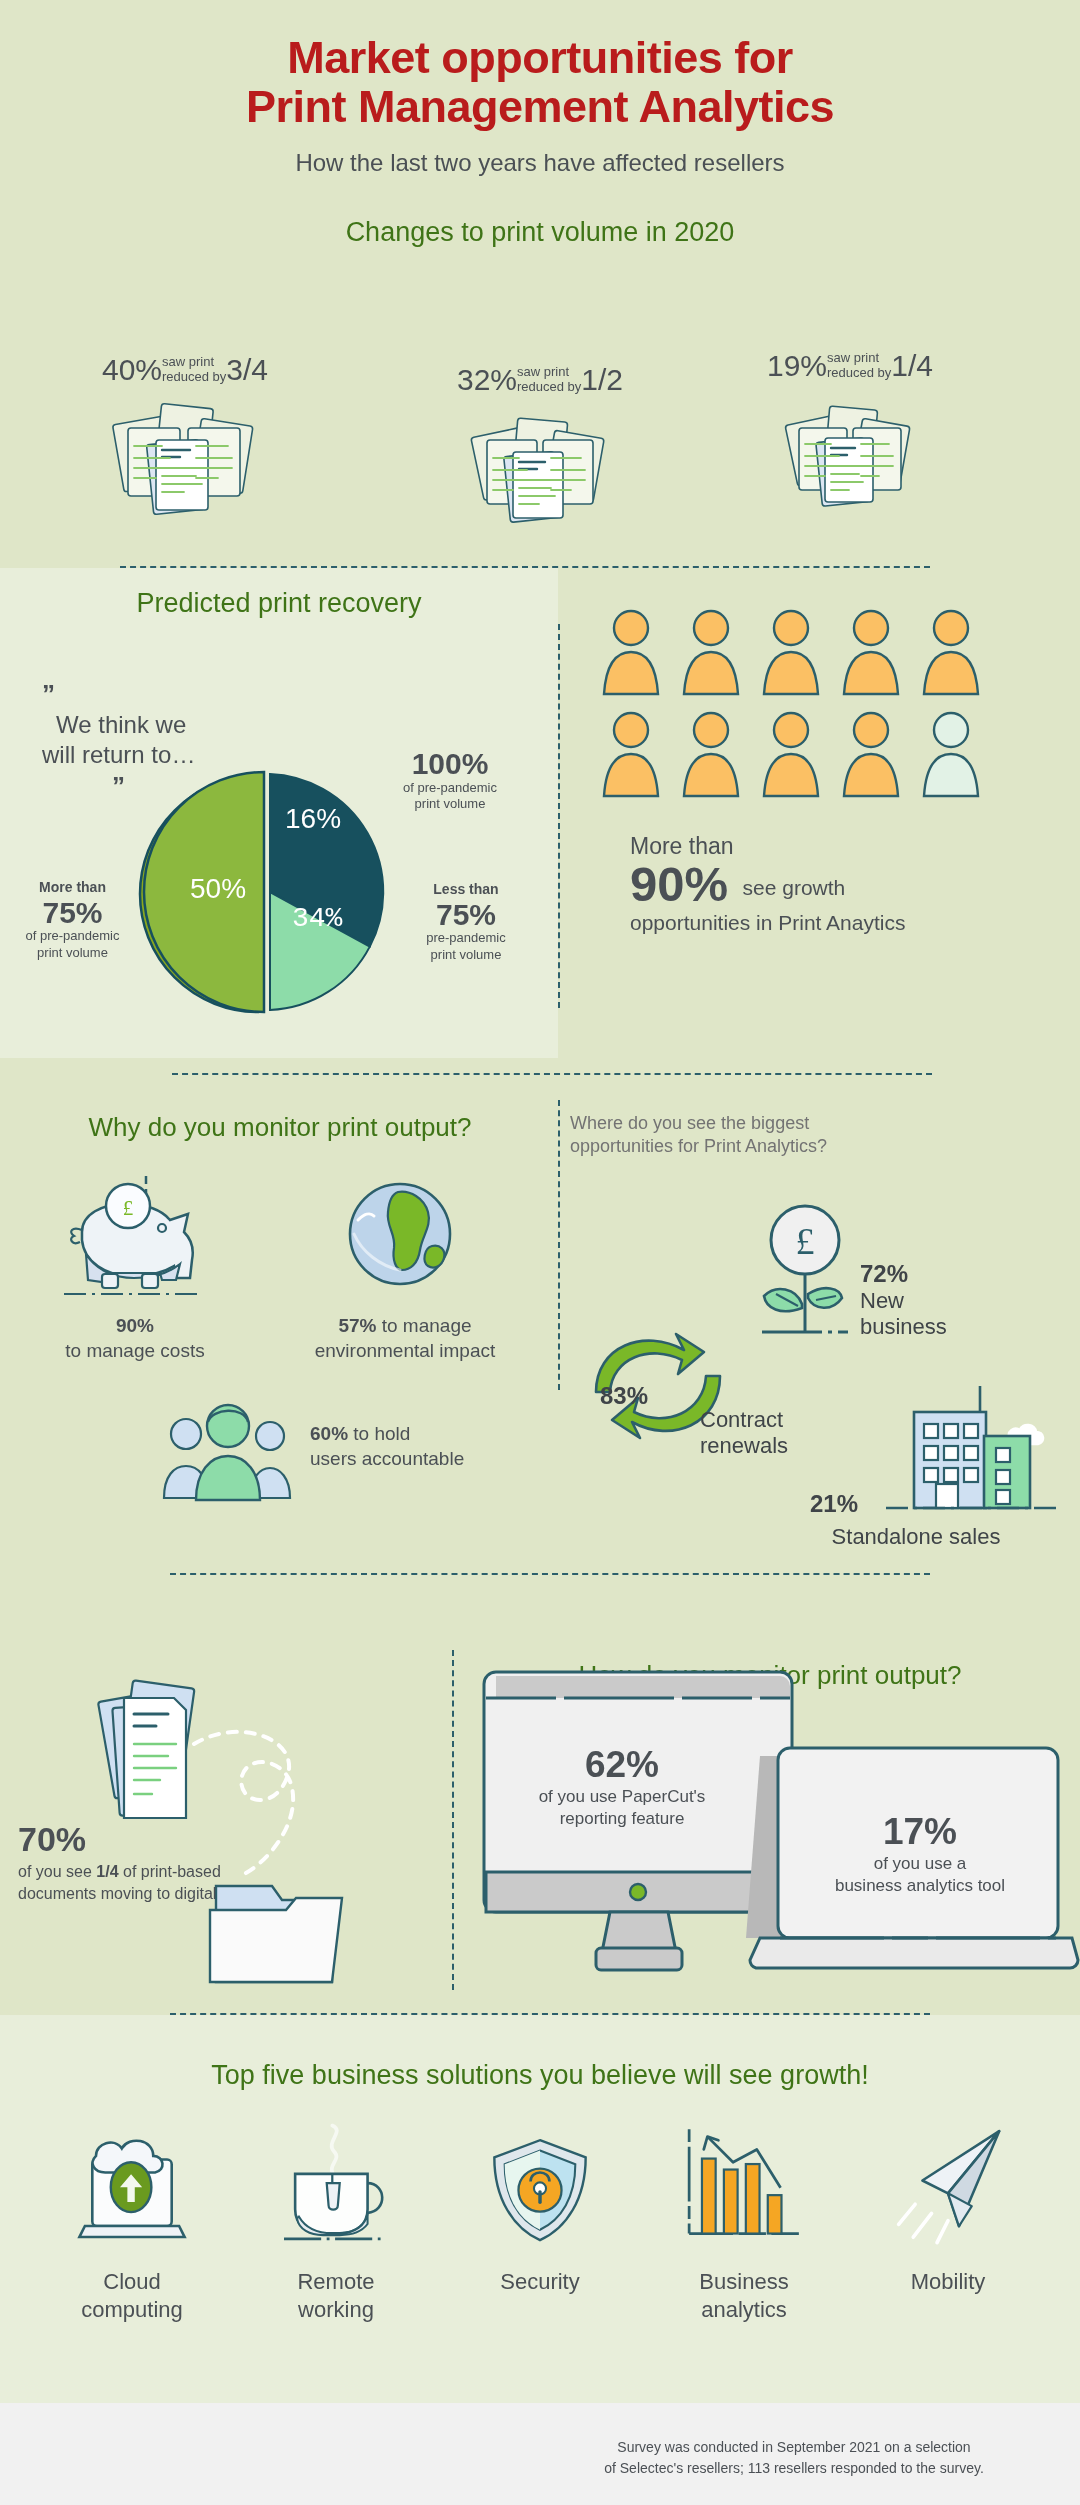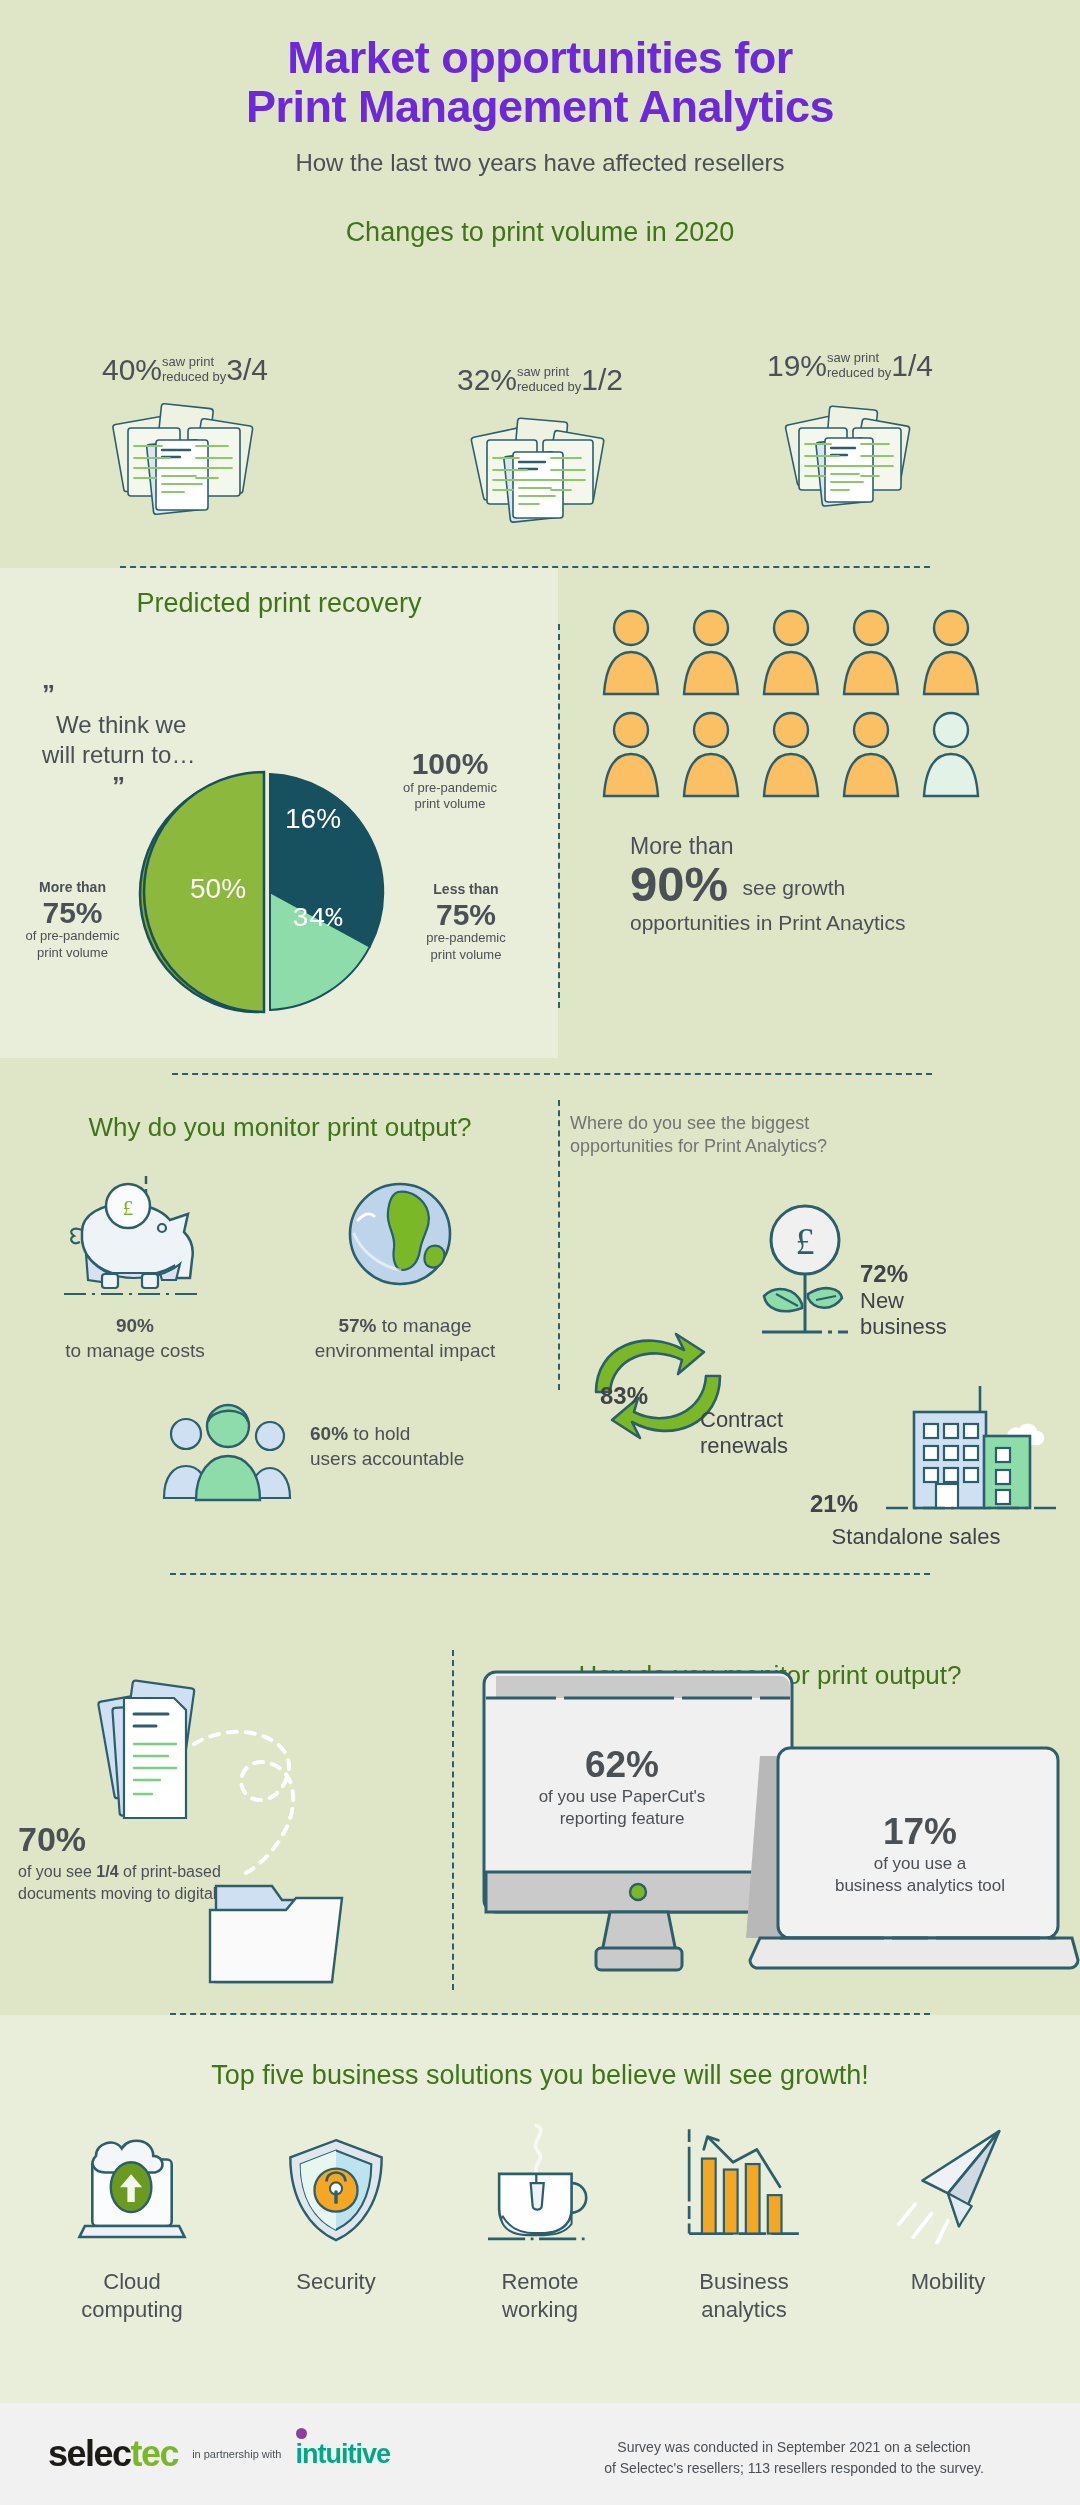--- a/index.html
+++ b/index.html
@@ -16,21 +16,21 @@
   
   .abs{position:absolute;}
   .ctr{text-align:center;}
 
   .dash-h{position:absolute;height:0;border-top:2px dashed #2c5f6b;}
   .dash-v{position:absolute;width:0;border-left:2px dashed #2c5f6b;}
 
   
   #header{padding-top:34px;}
   #title{
-    font-size:45px;line-height:1.08;font-weight:700;color:#6d28d9;
+    font-size:45px;line-height:1.08;font-weight:700;color:#b91c1c;
     text-align:center;letter-spacing:-0.5px;
   }
   #subtitle{
     margin-top:18px;text-align:center;font-size:24px;color:#4b5055;font-weight:400;
   }
 
   
   #sec1-title{
     text-align:center;font-size:27px;color:#3f7417;margin-top:40px;
   }
@@ -570,50 +570,50 @@
           </svg>
         </div>
         <div class="sollabel">
           <div>Cloud</div>
           <div>computing</div>
         </div>
       </div>
 
       <div class="solcell">
         <div class="solicon">
+          <svg viewBox="0 0 140 140" width="130" height="130">
+            <path d="M66 6 C80 12 58 24 68 34 C76 42 62 48 66 56" fill="none" stroke="#f6f9f2" stroke-width="4" stroke-linecap="round"></path>
+            <path d="M26 58 H104 V96 C104 112 92 122 74 122 H56 C38 122 26 112 26 96 Z" fill="#fdfefd" stroke="#2c5f6b" stroke-width="2.8"></path>
+            <path d="M104 68 C124 68 126 98 104 100" fill="none" stroke="#2c5f6b" stroke-width="2.8"></path>
+            <path d="M30 104 C38 118 52 122 66 122 H74 C90 122 102 114 104 100 L104 112 C98 120 88 124 74 124 H56 C42 124 30 118 28 106 Z" fill="#e9edf1" stroke="#2c5f6b" stroke-width="2.2"></path>
+            <path d="M66 58 V68 M60 68 H74 L72 92 C72 98 62 98 62 92 Z" fill="#eef2f6" stroke="#2c5f6b" stroke-width="2.4"></path>
+            <line x1="14" y1="128" x2="118" y2="128" stroke="#2c5f6b" stroke-width="2.8" stroke-dasharray="40 6 3 6"></line>
+          </svg>
+        </div>
+        <div class="sollabel">
+          <div>Remote</div>
+          <div>working</div>
+        </div>
+      </div>
+
+      <div class="solcell">
+        <div class="solicon">
           <svg viewBox="0 0 130 130" width="112" height="118">
             <path d="M65 6 L118 26 C118 74 96 108 65 122 C34 108 12 74 12 26 Z" fill="#dfe7ec" stroke="#2c5f6b" stroke-width="2.8"></path>
             <path d="M65 18 L106 34 C106 72 90 98 65 110 C40 98 24 72 24 34 Z" fill="#bde2f0" stroke="#2c5f6b" stroke-width="2.4"></path>
             <path d="M65 18 L65 110 C40 98 24 72 24 34 Z" fill="#e7f6ef"></path>
             <circle cx="65" cy="64" r="25" fill="#f5a623" stroke="#2c5f6b" stroke-width="2.6"></circle>
             <path d="M54 54 C54 40 76 40 76 54" fill="none" stroke="#2c5f6b" stroke-width="3"></path>
             <circle cx="65" cy="62" r="7" fill="#fff" stroke="#2c5f6b" stroke-width="2.4"></circle>
             <path d="M65 66 L65 78" stroke="#2c5f6b" stroke-width="4" stroke-linecap="round"></path>
           </svg>
         </div>
         <div class="sollabel">
           <div>Security</div>
           <div></div>
-        </div>
-      </div>
-
-      <div class="solcell">
-        <div class="solicon">
-          <svg viewBox="0 0 140 140" width="130" height="130">
-            <path d="M66 6 C80 12 58 24 68 34 C76 42 62 48 66 56" fill="none" stroke="#f6f9f2" stroke-width="4" stroke-linecap="round"></path>
-            <path d="M26 58 H104 V96 C104 112 92 122 74 122 H56 C38 122 26 112 26 96 Z" fill="#fdfefd" stroke="#2c5f6b" stroke-width="2.8"></path>
-            <path d="M104 68 C124 68 126 98 104 100" fill="none" stroke="#2c5f6b" stroke-width="2.8"></path>
-            <path d="M30 104 C38 118 52 122 66 122 H74 C90 122 102 114 104 100 L104 112 C98 120 88 124 74 124 H56 C42 124 30 118 28 106 Z" fill="#e9edf1" stroke="#2c5f6b" stroke-width="2.2"></path>
-            <path d="M66 58 V68 M60 68 H74 L72 92 C72 98 62 98 62 92 Z" fill="#eef2f6" stroke="#2c5f6b" stroke-width="2.4"></path>
-            <line x1="14" y1="128" x2="118" y2="128" stroke="#2c5f6b" stroke-width="2.8" stroke-dasharray="40 6 3 6"></line>
-          </svg>
-        </div>
-        <div class="sollabel">
-          <div>Remote</div>
-          <div>working</div>
         </div>
       </div>
 
       <div class="solcell">
         <div class="solicon">
           <svg viewBox="0 0 140 140" width="128" height="128">
             <line x1="10" y1="8" x2="10" y2="122" stroke="#2c5f6b" stroke-width="3" stroke-dasharray="14 5 60 5"></line>
             <line x1="10" y1="122" x2="130" y2="122" stroke="#2c5f6b" stroke-width="3" stroke-dasharray="48 6 30 6"></line>
             <rect x="24" y="40" width="15" height="82" fill="#f5a623" stroke="#2c5f6b" stroke-width="2.4"></rect>
             <rect x="48" y="52" width="15" height="70" fill="#f5a623" stroke="#2c5f6b" stroke-width="2.4"></rect>
@@ -645,29 +645,19 @@
         <div class="sollabel">
           <div>Mobility</div>
           <div></div>
         </div>
       </div>
 
     </div>
   </div>
 
   <div id="footer">
-    <div id="logos">
-      <div id="selectec">
-        <span class="k">selec</span><span class="g">tec</span>
-      </div>
-      <div id="partner">in partnership with</div>
-      <div id="intuitive">
-        <span class="dot"></span>
-        <span>intuitive</span>
-      </div>
-    </div>
     <div id="survey">
       <span>Survey was conducted in September 2021 on a selection</span><br>
       <span>of Selectec's resellers; 113 resellers responded to the survey.</span>
     </div>
   </div>
 
 </div>
 
 </body></html>

